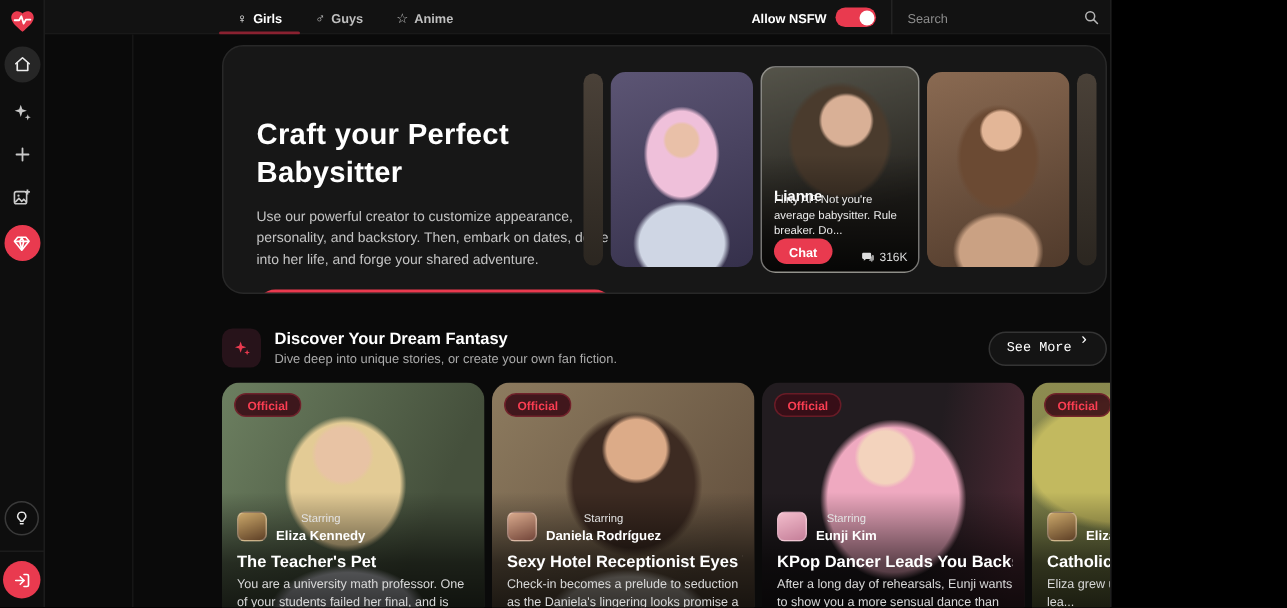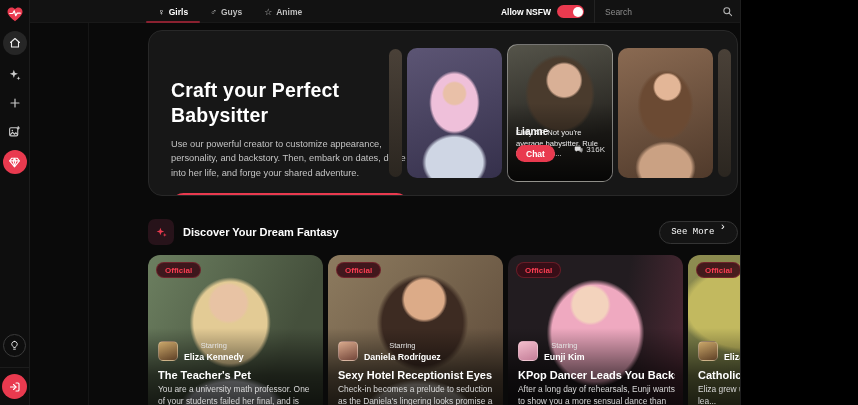--- a/index.html
+++ b/index.html
@@ -66,21 +66,21 @@
       radial-gradient(ellipse 52% 48% at 50% 44%, #6b4a33 0 50%, rgba(0,0,0,0) 57%),
       radial-gradient(ellipse 60% 38% at 50% 92%, #caa183 0 45%, rgba(0,0,0,0) 53%),
       linear-gradient(160deg,#8a6a52,#503a2b); }
   .featured { position:relative; width:106px; height:138px; border-radius:10px; border:1px solid rgba(255,255,255,.38); overflow:hidden; cursor:pointer; background:
       radial-gradient(circle at 54% 26%, #d9b096 0 14%, rgba(0,0,0,0) 16%),
       radial-gradient(ellipse 58% 50% at 50% 36%, #4a3b2d 0 52%, rgba(0,0,0,0) 58%),
       linear-gradient(165deg,#55544a,#23211d 70%); }
   .featured .fgrad { position:absolute; left:0; right:0; bottom:0; height:78px; background:linear-gradient(180deg, rgba(0,0,0,0), rgba(0,0,0,.82)); }
   .fname { position:absolute; left:8px; bottom:44px; font-size:10px; font-weight:700; color:#fff; }
   .fbio { position:absolute; left:8px; right:5px; bottom:22px; font-size:7.6px; line-height:1.35; color:#ececec; }
-  .frow { position:absolute; left:8px; right:7px; bottom:19px; display:flex; align-items:flex-start; justify-content:space-between; }
+  .frow { position:absolute; left:8px; right:7px; bottom:5px; display:flex; align-items:flex-end; justify-content:space-between; }
   .chat-btn { background:#e93a4f; color:#fff; border:none; border-radius:999px; padding:3.5px 10px; font-size:8.5px; font-weight:700; font-family:inherit; cursor:pointer; }
   .fcount { display:flex; align-items:center; gap:3px; color:#ddd; font-size:8px; }
 
   
   .sechead { position:absolute; left:118px; top:196px; width:590px; display:flex; align-items:center; }
   .sec-icon { width:26px; height:26px; border-radius:7px; background:#27131a; display:flex; align-items:center; justify-content:center; color:#e93a4f; }
   .sec-txt { margin-left:9px; }
   .sec-title { font-size:11px; font-weight:700; color:#fff; }
   .sec-sub { margin-top:2px; font-size:8.6px; color:#ababab; }
   .see-more { margin-left:auto; display:flex; align-items:flex-start; gap:5px; border:1px solid #343434; background:#141414; color:#fff; border-radius:999px; padding:5.5px 11px; font-size:9px; font-family:Liberation Mono, monospace; cursor:pointer; }
@@ -255,20 +255,21 @@
 
       <div class="sechead">
         <div class="sec-icon">
           <svg width="13" height="13" viewBox="0 0 24 24" fill="currentColor">
               <path d="M10 3l1.8 5.2L17 10l-5.2 1.8L10 17l-1.8-5.2L3 10l5.2-1.8z"></path>
               <path d="M18 13l.9 2.6 2.6.9-2.6.9L18 20l-.9-2.6-2.6-.9 2.6-.9z"></path>
             </svg>
         </div>
         <div class="sec-txt">
           <div class="sec-title">Discover Your Dream Fantasy</div>
+          <div class="sec-sub">Dive deep into unique stories, or create your own fan fiction.</div>
         </div>
         <button class="see-more">
           <span>See More</span>
           <span class="chev">›</span>
         </button>
       </div>
 
       <div class="cards">
 
         <div class="card c1">

